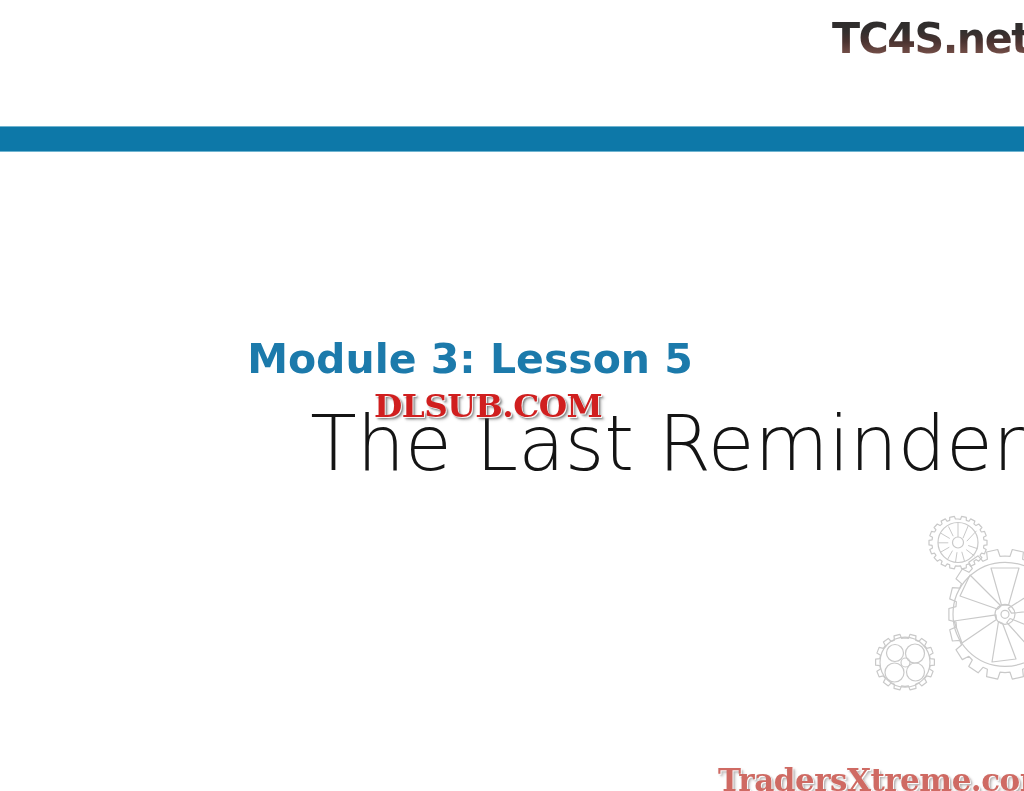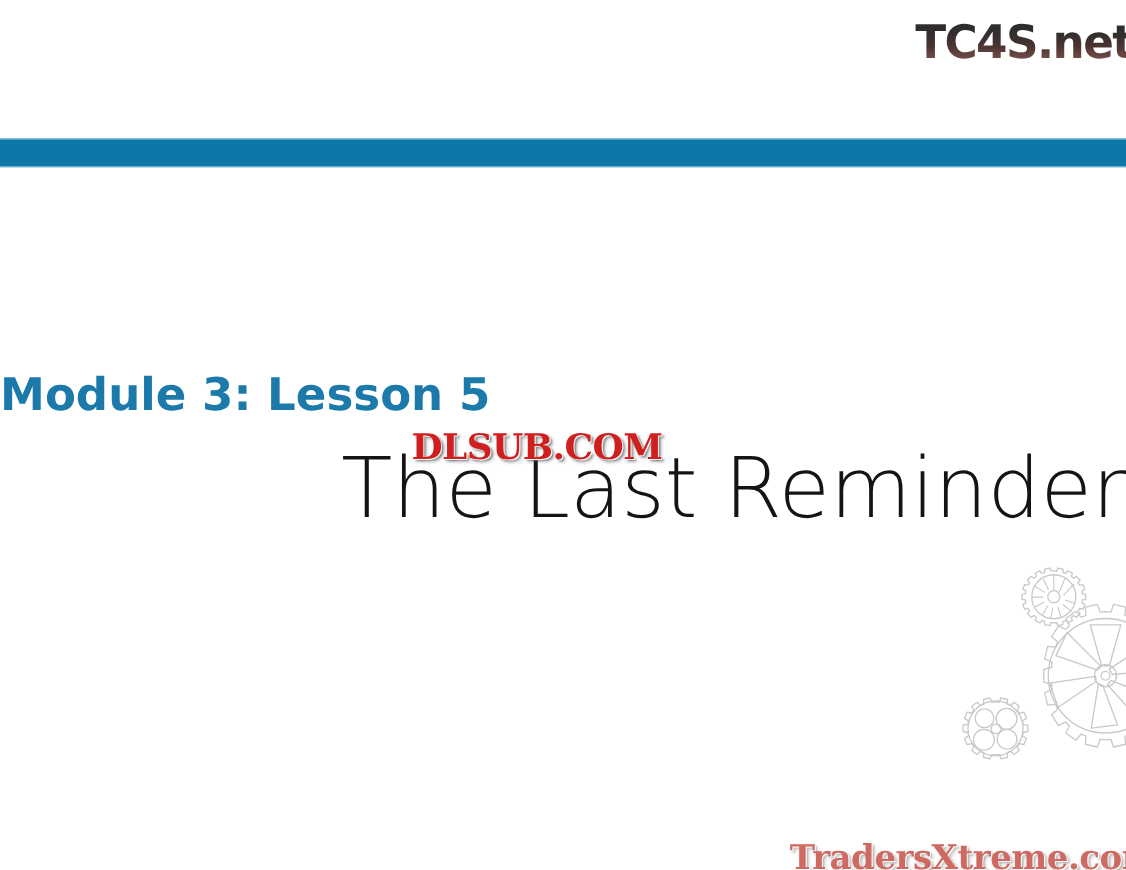--- a/index.html
+++ b/index.html
@@ -58,20 +58,21 @@
     border-bottom: 1px solid #6fb4d0;
     box-sizing: border-box;
   }
 
   
   .title-block {
     position: absolute;
     left: 0;
     top: 318px;
     width: 940px;
+    text-align: center;
   }
   .slide-title {
     font-family: "DejaVu Sans", sans-serif;
     font-weight: 700;
     font-size: 41px;
     color: #1c7aab;
     letter-spacing: 0px;
     line-height: 50px;
     white-space: nowrap;
   }

